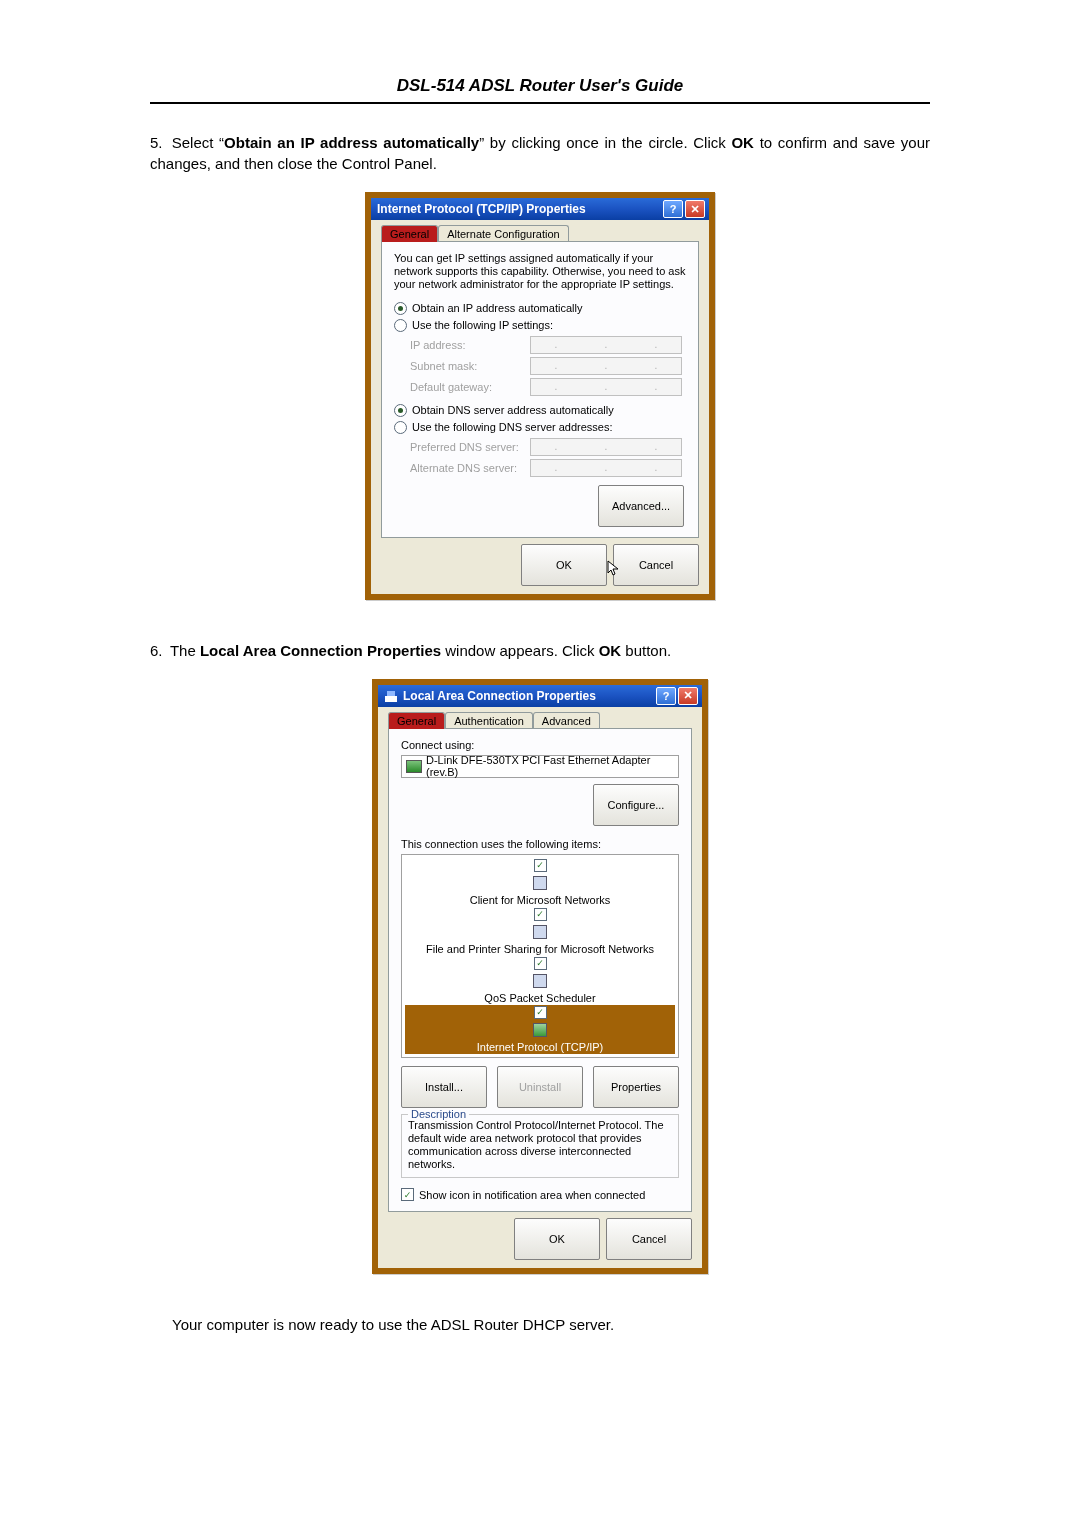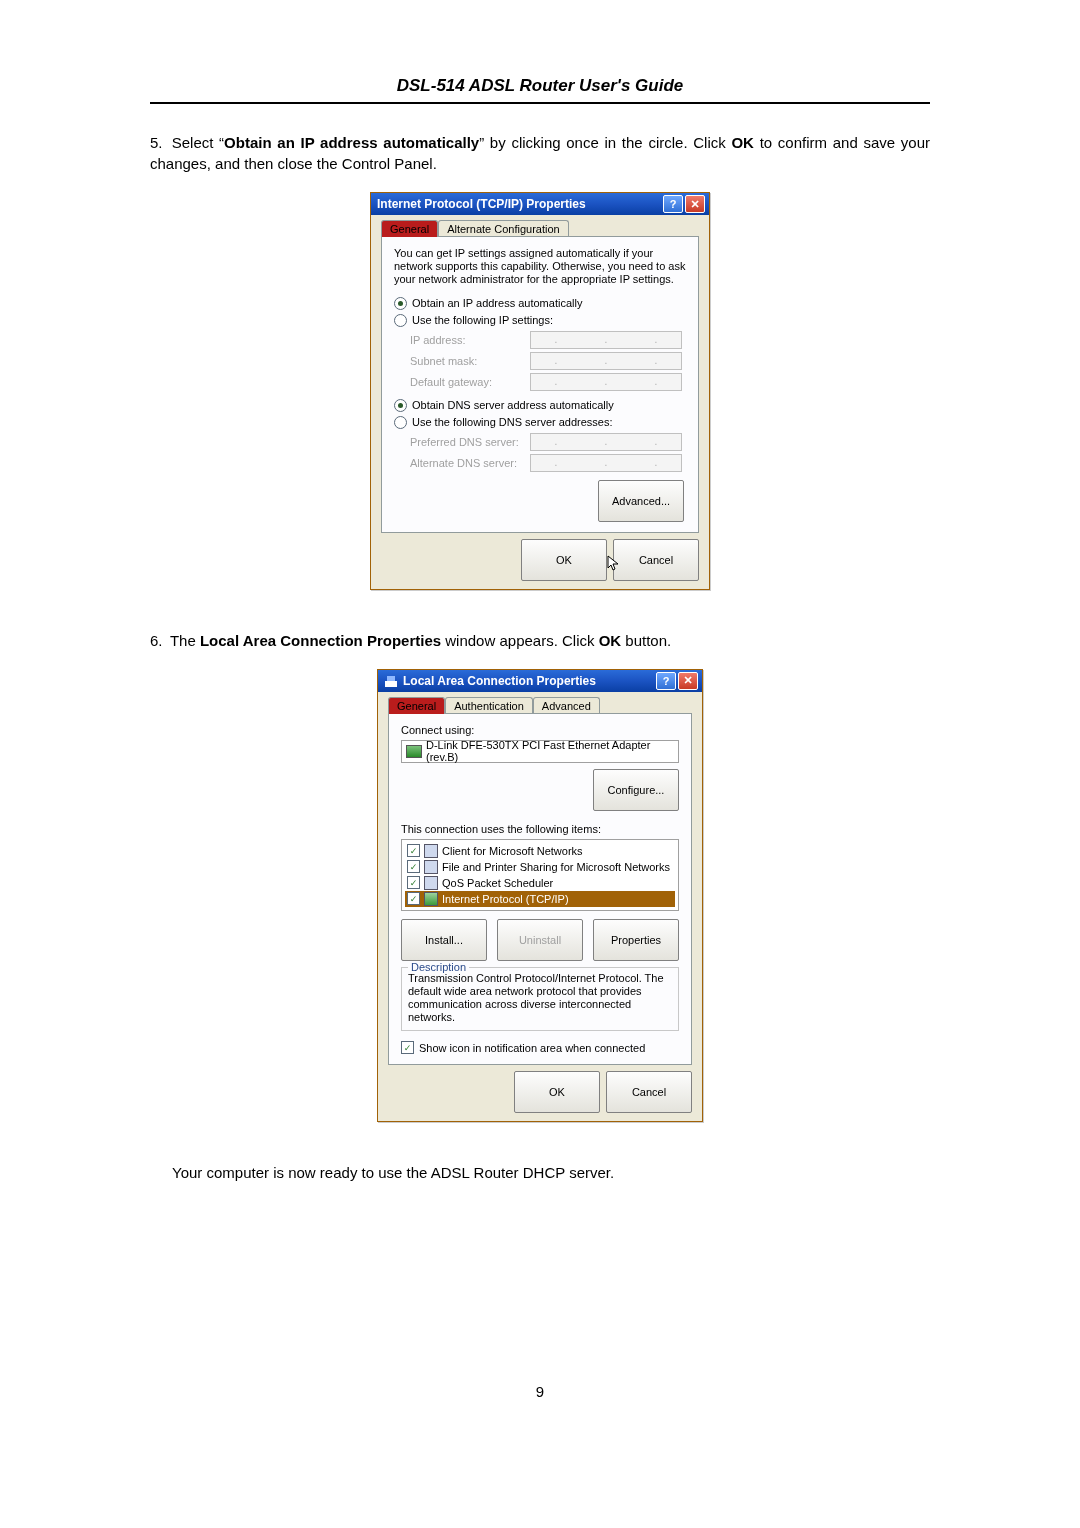--- a/index.html
+++ b/index.html
@@ -43,21 +43,21 @@
   .b { font-weight: bold; }
   .figure {
     display: flex;
     justify-content: center;
     margin: 4px 0 40px 0;
   }
 
   
   .xp-window {
     width: 338px;
-    border: 1px solid #a16207;
+    border: 6px solid #a16207;
     background: #ece9d8;
     font-family: Tahoma, Arial, sans-serif;
     font-size: 11px;
     color: #000;
     box-shadow: 1px 1px 0 rgba(0,0,0,0.2);
   }
   .xp-titlebar {
     height: 22px;
     background: linear-gradient(to bottom, #2a6bd8 0%, #1b53c2 50%, #0a3fa4 100%);
     display: flex;
@@ -222,20 +222,21 @@
     background: #fff;
     margin-top: 4px;
     padding: 3px;
   }
   .item {
     display: flex;
     align-items: center;
     gap: 4px;
     padding: 1px 2px;
     font-size: 11px;
+    flex-direction: column;
   }
   .item.selected {
     background: #a16207;
     color: #fff;
     text-align: center;
   }
   .chk {
     width: 11px; height: 11px;
     border: 1px solid #5a6a7a;
     background: #fff;

